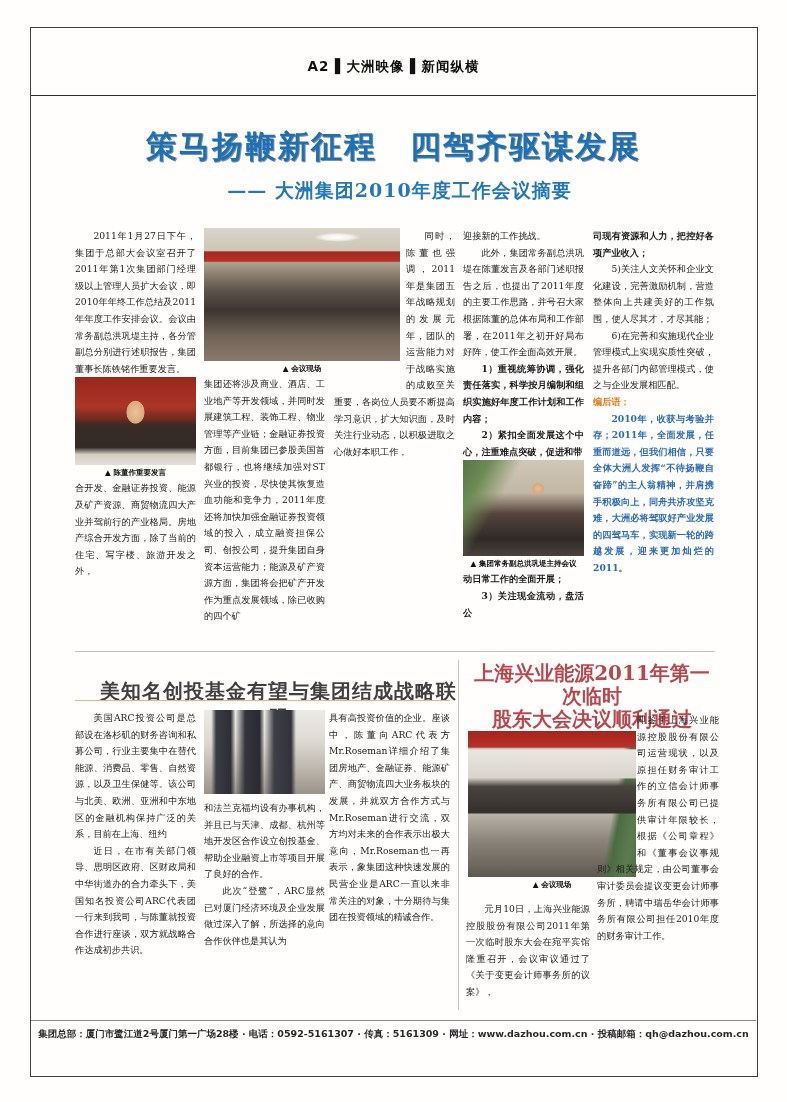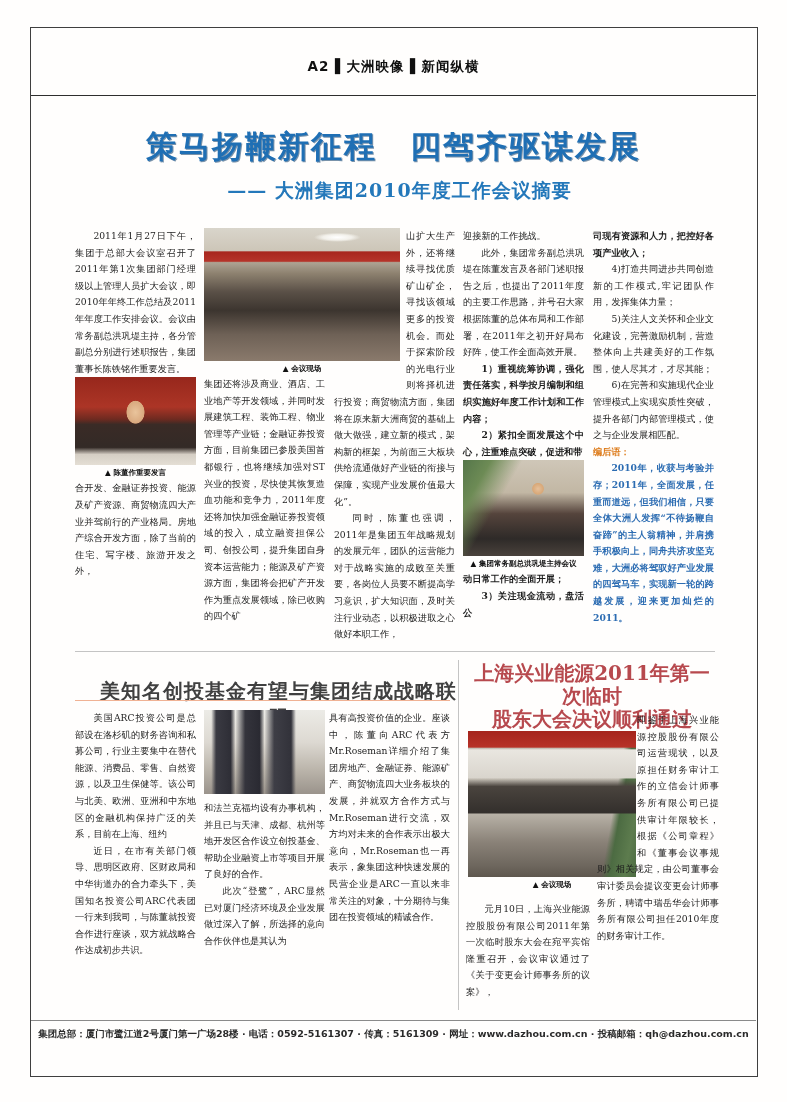--- a/index.html
+++ b/index.html
@@ -91,38 +91,36 @@
   <div class="photo photo2"></div>
   <div class="caption">▲ 会议现场</div>
 </div>
 
 <div class="col c2">
   <p>集团还将涉及商业、酒店、工业地产等开发领域，并同时发展建筑工程、装饰工程、物业管理等产业链；金融证券投资方面，目前集团已参股美国首都银行，也将继续加强对ST兴业的投资，尽快使其恢复造血功能和竞争力，2011年度还将加快加强金融证券投资领域的投入，成立融资担保公司、创投公司，提升集团自身资本运营能力；能源及矿产资源方面，集团将会把矿产开发作为重点发展领域，除已收购的四个矿</p>
 </div>
 
 <div class="col c3">
   <div class="spacer3"></div>
-  <p>山扩大生产外，还将继续寻找优质矿山矿企，寻找该领域更多的投资机会。而处于探索阶段的光电行业则将择机进行投资；商贸物流方面，集团将在原来新大洲商贸的基础上做大做强，建立新的模式，架构新的框架，为前面三大板块供给流通做好产业链的衔接与保障，实现产业发展价值最大化”。</p>
   <p class="indent">同时，陈董也强调，2011年是集团五年战略规划的发展元年，团队的运营能力对于战略实施的成败至关重要，各岗位人员要不断提高学习意识，扩大知识面，及时关注行业动态，以积极进取之心做好本职工作，</p>
 </div>
 
 <div class="col c4">
   <p>迎接新的工作挑战。</p>
   <p class="indent">此外，集团常务副总洪巩堤在陈董发言及各部门述职报告之后，也提出了2011年度的主要工作思路，并号召大家根据陈董的总体布局和工作部署，在2011年之初开好局布好阵，使工作全面高效开展。</p>
   <p class="indent bold">1）重视统筹协调，强化责任落实，科学按月编制和组织实施好年度工作计划和工作内容；</p>
   <p class="indent bold">2）紧扣全面发展这个中心，注重难点突破，促进和带</p>
   <div class="photo photo3"></div>
   <div class="caption">▲ 集团常务副总洪巩堤主持会议</div>
   <p class="bold">动日常工作的全面开展；</p>
   <p class="indent bold">3）关注现金流动，盘活公</p>
 </div>
 
 <div class="col c5">
   <p class="bold">司现有资源和人力，把控好各项产业收入；</p>
-  <p class="indent">4)打造共同进步共同创造新的工作模式,牢记团队作用，发挥集体力量；</p>
   <p class="indent">5)关注人文关怀和企业文化建设，完善激励机制，营造整体向上共建美好的工作氛围，使人尽其才，才尽其能；</p>
   <p class="indent">6)在完善和实施现代企业管理模式上实现实质性突破，提升各部门内部管理模式，使之与企业发展相匹配。</p>
   <p class="editor-label">编后语：</p>
   <p class="indent editor-text">2010年，收获与考验并存；2011年，全面发展，任重而道远，但我们相信，只要全体大洲人发挥“不待扬鞭自奋蹄”的主人翁精神，并肩携手积极向上，同舟共济攻坚克难，大洲必将驾驭好产业发展的四驾马车，实现新一轮的跨越发展，迎来更加灿烂的2011。</p>
 </div>
 
 <div class="hdivider"></div>
 <div class="vdivider"></div>
 
 <h3 class="bl-title">美知名创投基金有望与集团结成战略联盟</h3>

